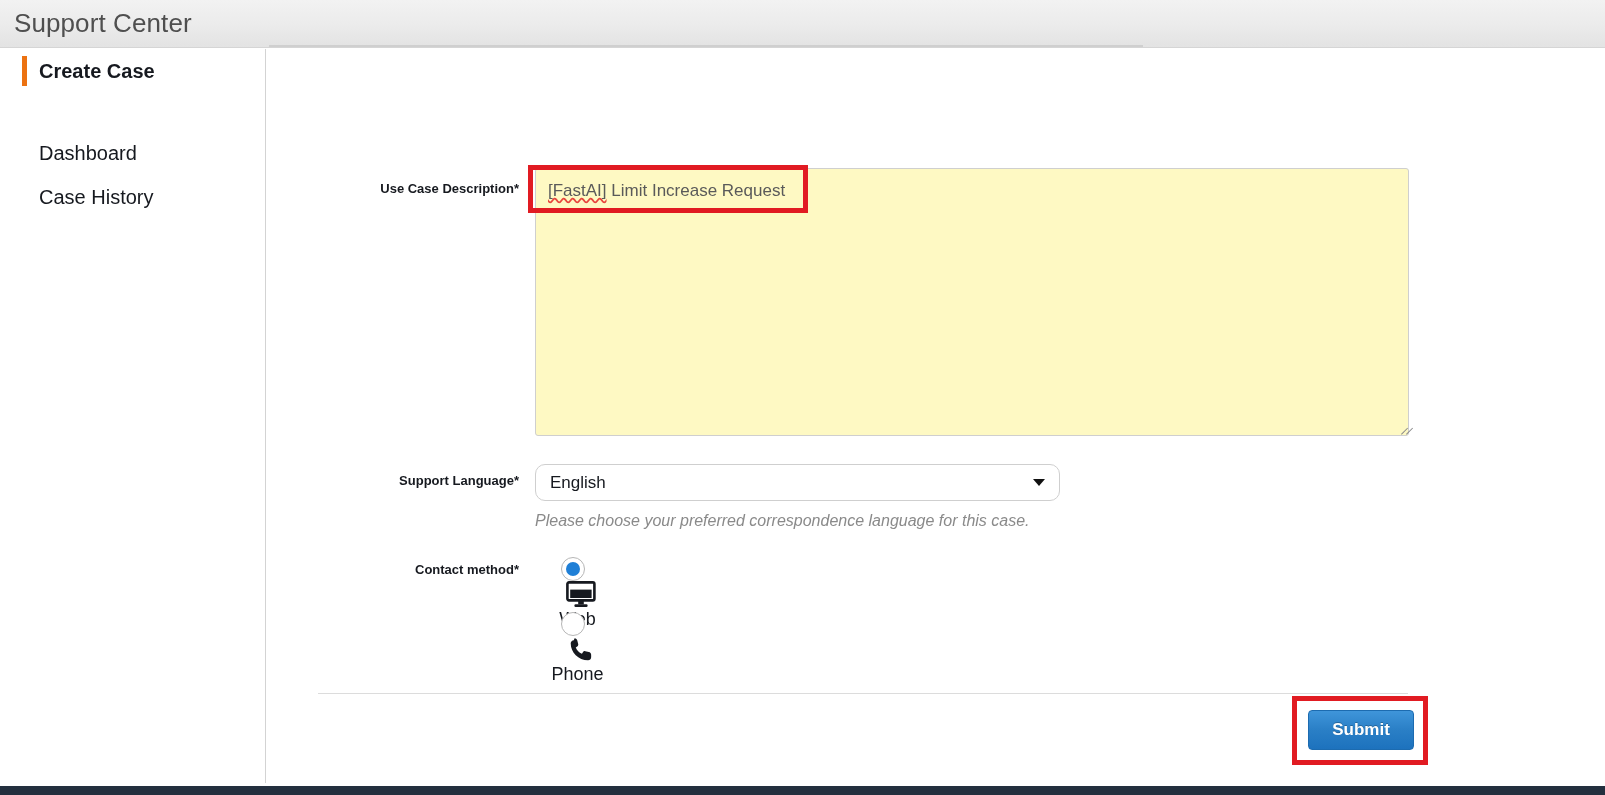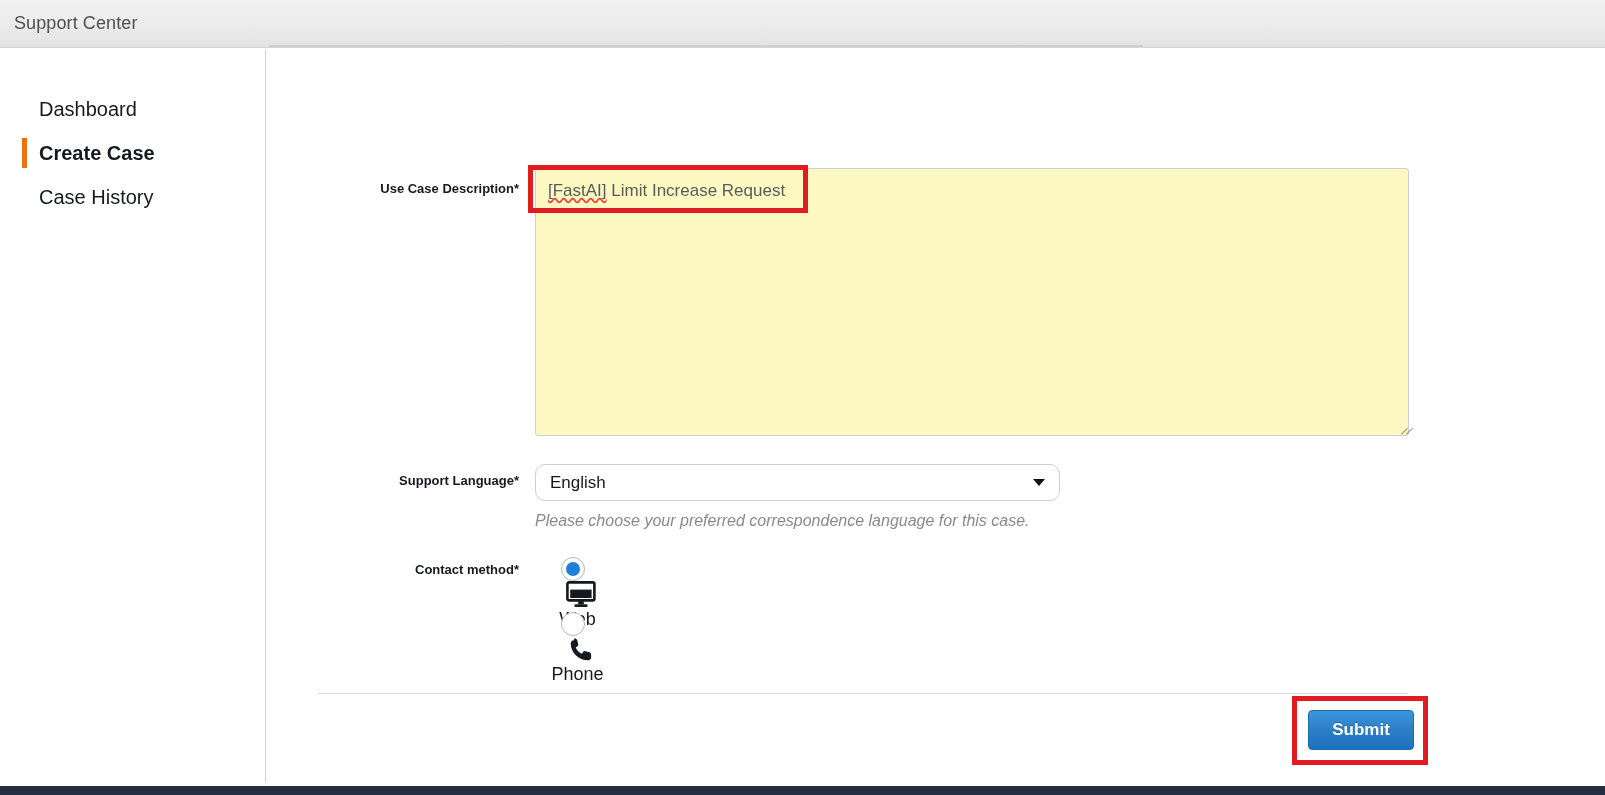--- a/index.html
+++ b/index.html
@@ -19,21 +19,21 @@
   
   .app-header {
     position: absolute; left: 0; top: 0;
     width: 1605px; height: 48px;
     background: linear-gradient(to bottom, #f2f2f2 0%, #ebebeb 55%, #e3e3e3 100%);
     border-bottom: 1px solid #d5d5d5;
     display: flex; align-items: center;
   }
   .app-header .title {
     margin-left: 14px;
-    font-size: 18px;
+    font-size: 26px;
     color: #4f4f4f;
     font-weight: 400;
     letter-spacing: 0.1px;
   }
 
   
   .sidebar {
     position: absolute; left: 0; top: 49px;
     width: 266px; height: 734px;
     background: #ffffff;
@@ -245,26 +245,26 @@
 </head>
 <body>
 
 <div id="app">
 
   <div class="app-header">
     <span class="title">Support Center</span>
   </div>
 
   <div class="sidebar">
-    <div class="nav-item first">
-      <span>Dashboard</span>
-    </div>
     <div class="nav-item active">
       <span class="accent"></span>
       <span>Create Case</span>
+    </div>
+    <div class="nav-item first">
+      <span>Dashboard</span>
     </div>
     <div class="nav-item">
       <span>Case History</span>
     </div>
   </div>
 
   <div class="content"></div>
 
   <div class="cut-off-border"></div>
 

